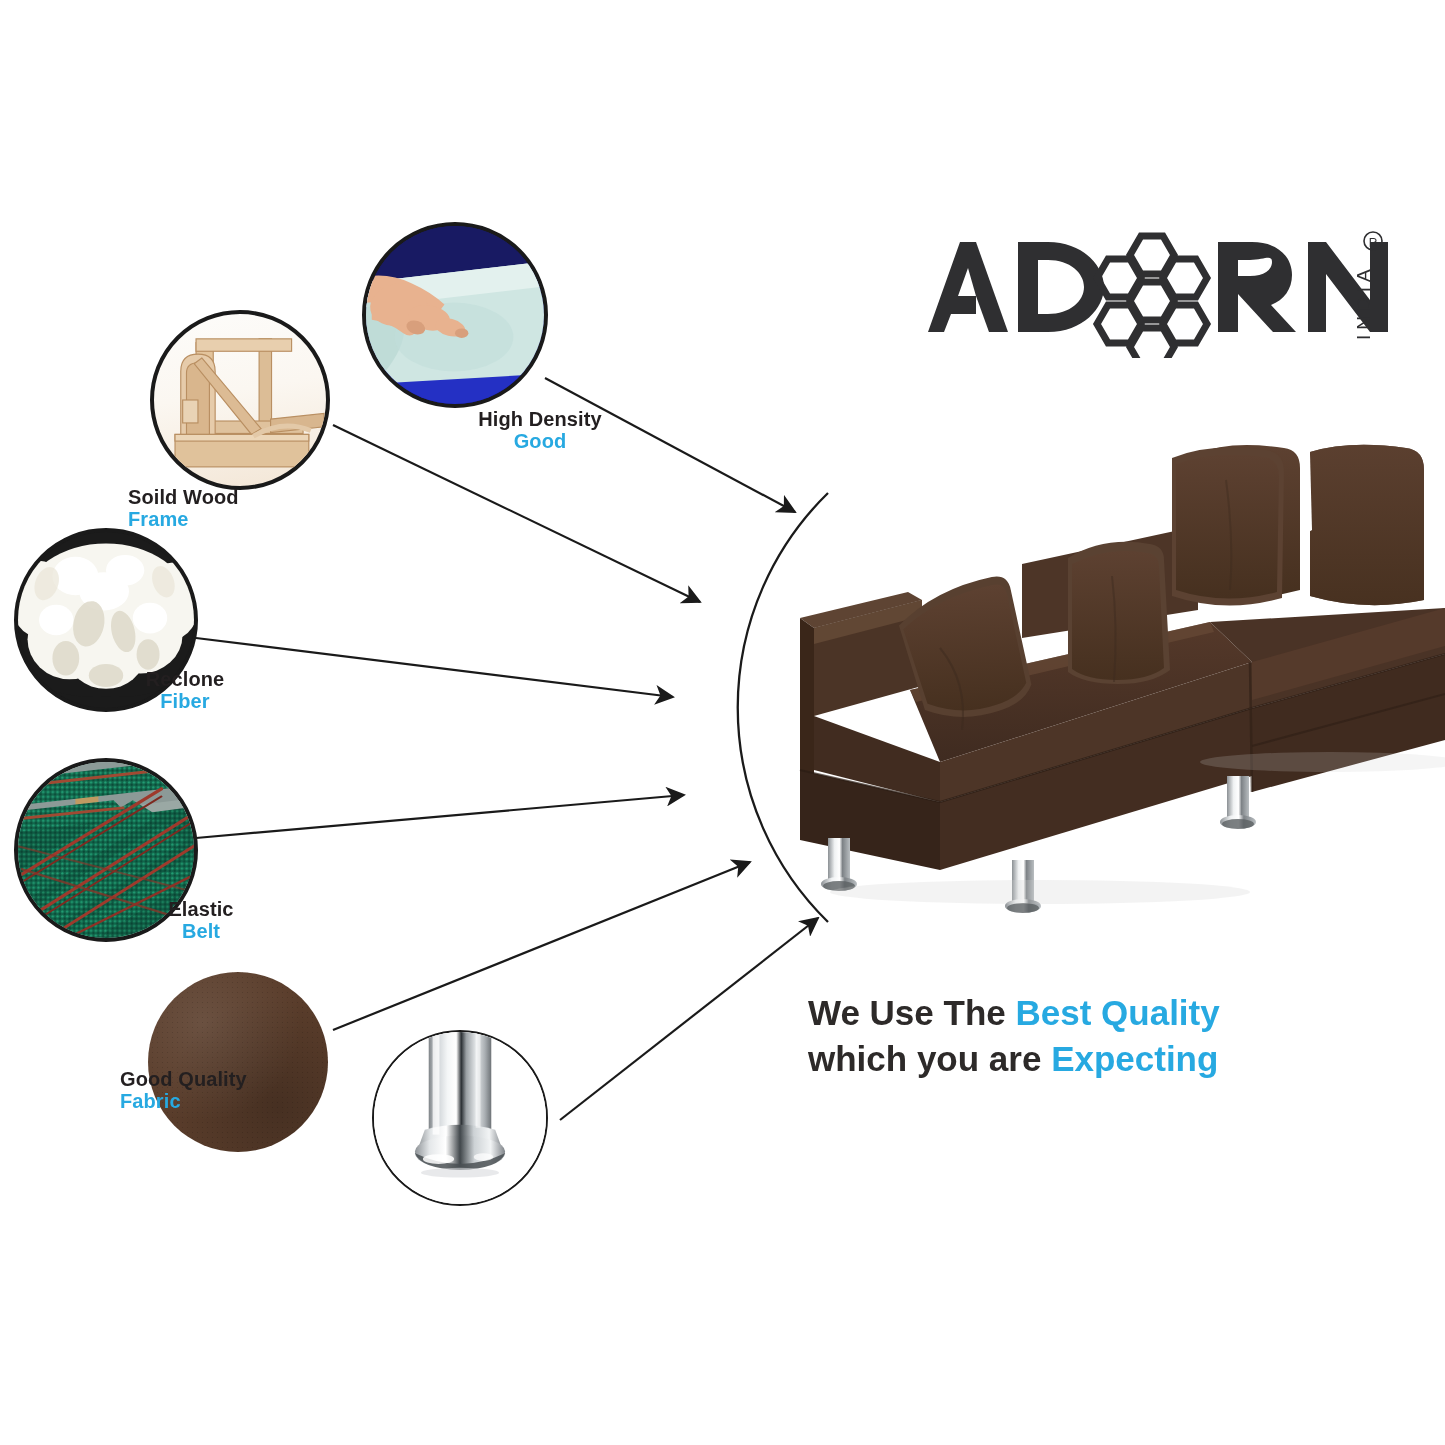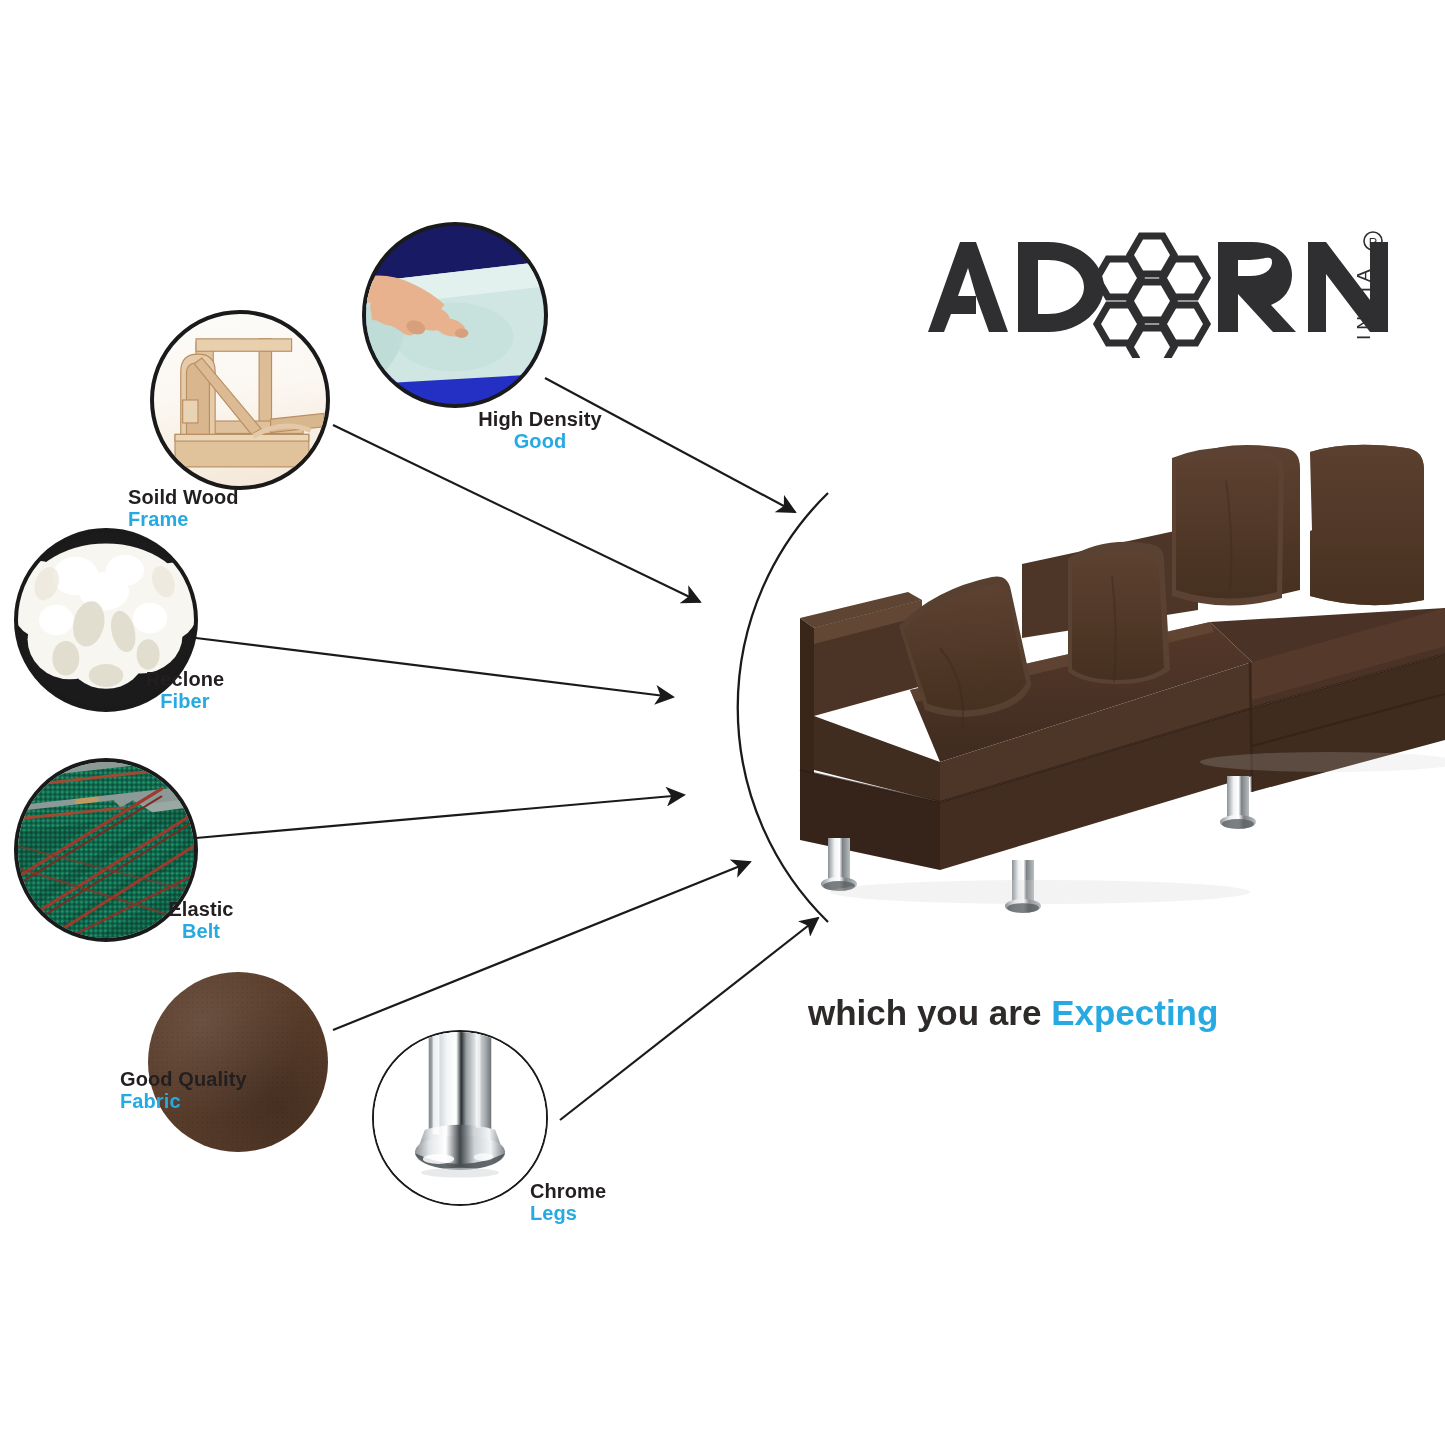--- a/index.html
+++ b/index.html
@@ -340,24 +340,20 @@
       <path d="M42 124 q46 22 92 0 q-6 16 -46 17 q-40 -1 -46 -17 Z" fill="#4a5053" opacity=".85"></path>
 
       <ellipse cx="66" cy="130" rx="16" ry="5" fill="#ffffff" opacity=".85"></ellipse>
       <ellipse cx="112" cy="128" rx="10" ry="4" fill="#ffffff" opacity=".7"></ellipse>
       <rect x="60" y="-20" width="7" height="125" fill="#ffffff" opacity=".75"></rect>
       <rect x="104" y="-20" width="5" height="118" fill="#ffffff" opacity=".5"></rect>
 
       <ellipse cx="88" cy="144" rx="40" ry="5" fill="#d8dbdd" opacity=".6"></ellipse>
     </svg>
   </div>
-  <div class="lbl" style="left:530px; top:1180px; width:220px;">
-    <div class="l1">Chrome</div>
-    <div class="l2">Legs</div>
-  </div>
 
   <div class="sofa">
     <svg width="655" height="480" viewBox="0 0 655 480">
       <defs>
         <linearGradient id="fabTop" x1="0" y1="0" x2="0" y2="1">
           <stop offset="0%" stop-color="#5a4031"></stop>
           <stop offset="100%" stop-color="#4a3326"></stop>
         </linearGradient>
         <linearGradient id="fabSide" x1="0" y1="0" x2="1" y2="0">
           <stop offset="0%" stop-color="#3e2a1f"></stop>
@@ -443,16 +439,17 @@
         <ellipse cx="448" cy="382" rx="18" ry="7" fill="url(#legG)"></ellipse>
         <ellipse cx="448" cy="384" rx="16" ry="5" fill="#5b6063" opacity=".8"></ellipse>
       </g>
 
       <ellipse cx="250" cy="452" rx="210" ry="12" fill="#cfcfcf" opacity=".25"></ellipse>
       <ellipse cx="540" cy="322" rx="130" ry="10" fill="#cfcfcf" opacity=".2"></ellipse>
     </svg>
   </div>
 
   <div class="tag" style="left:808px; top:990px; width:622px;">
+    <div class="row r1"><span>We Use The </span><span class="hl">Best Quality</span></div>
     <div class="row r2"><span>which you are </span><span class="hl">Expecting</span></div>
   </div>
 
 </div>
 
 </body></html>

